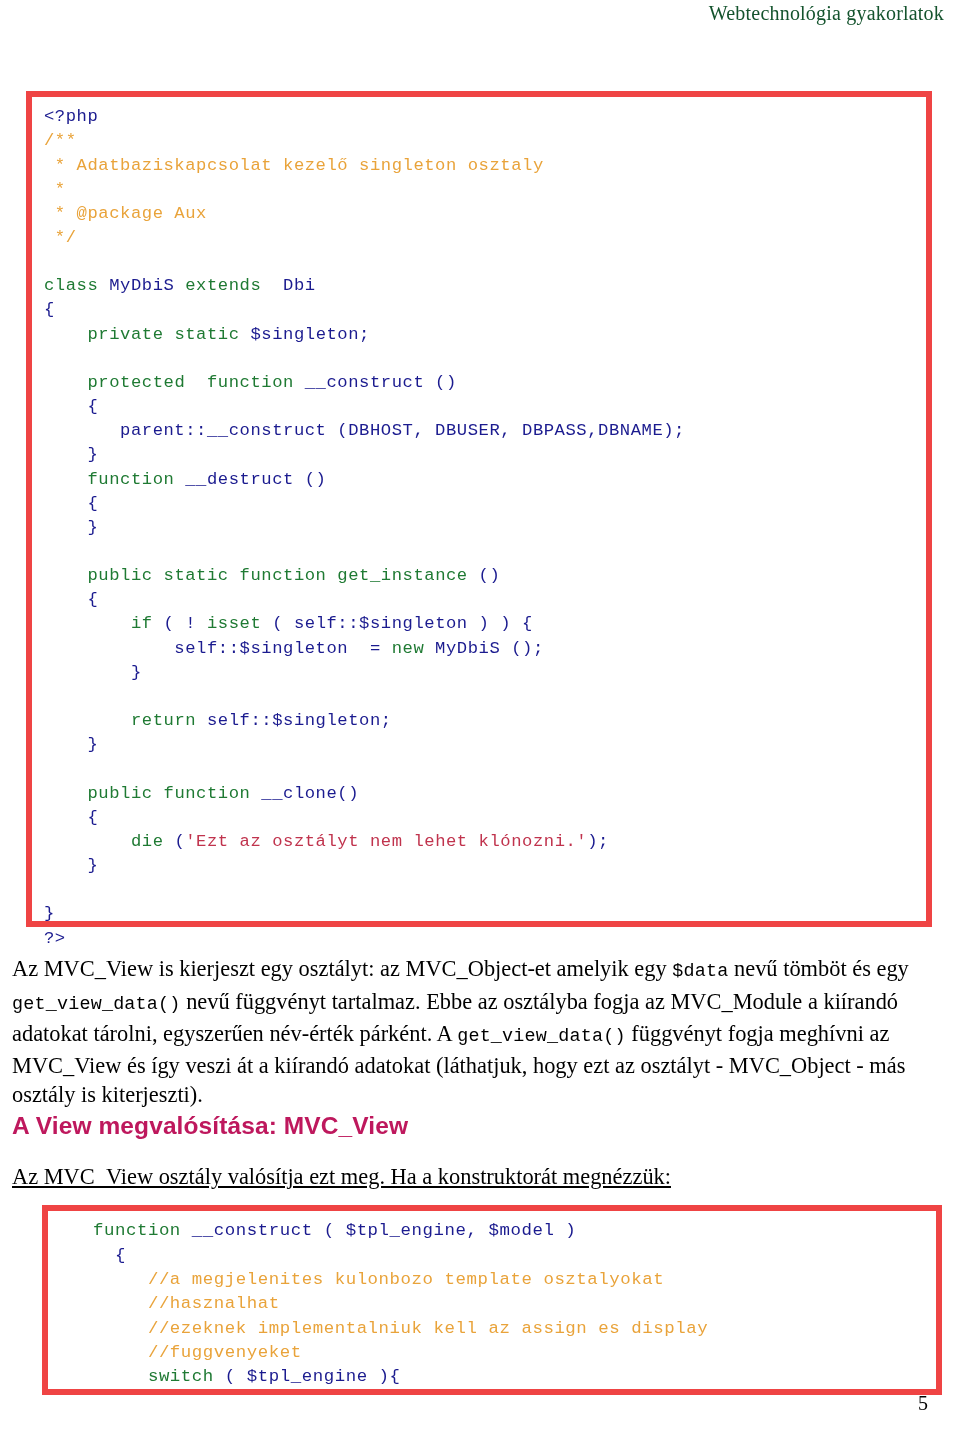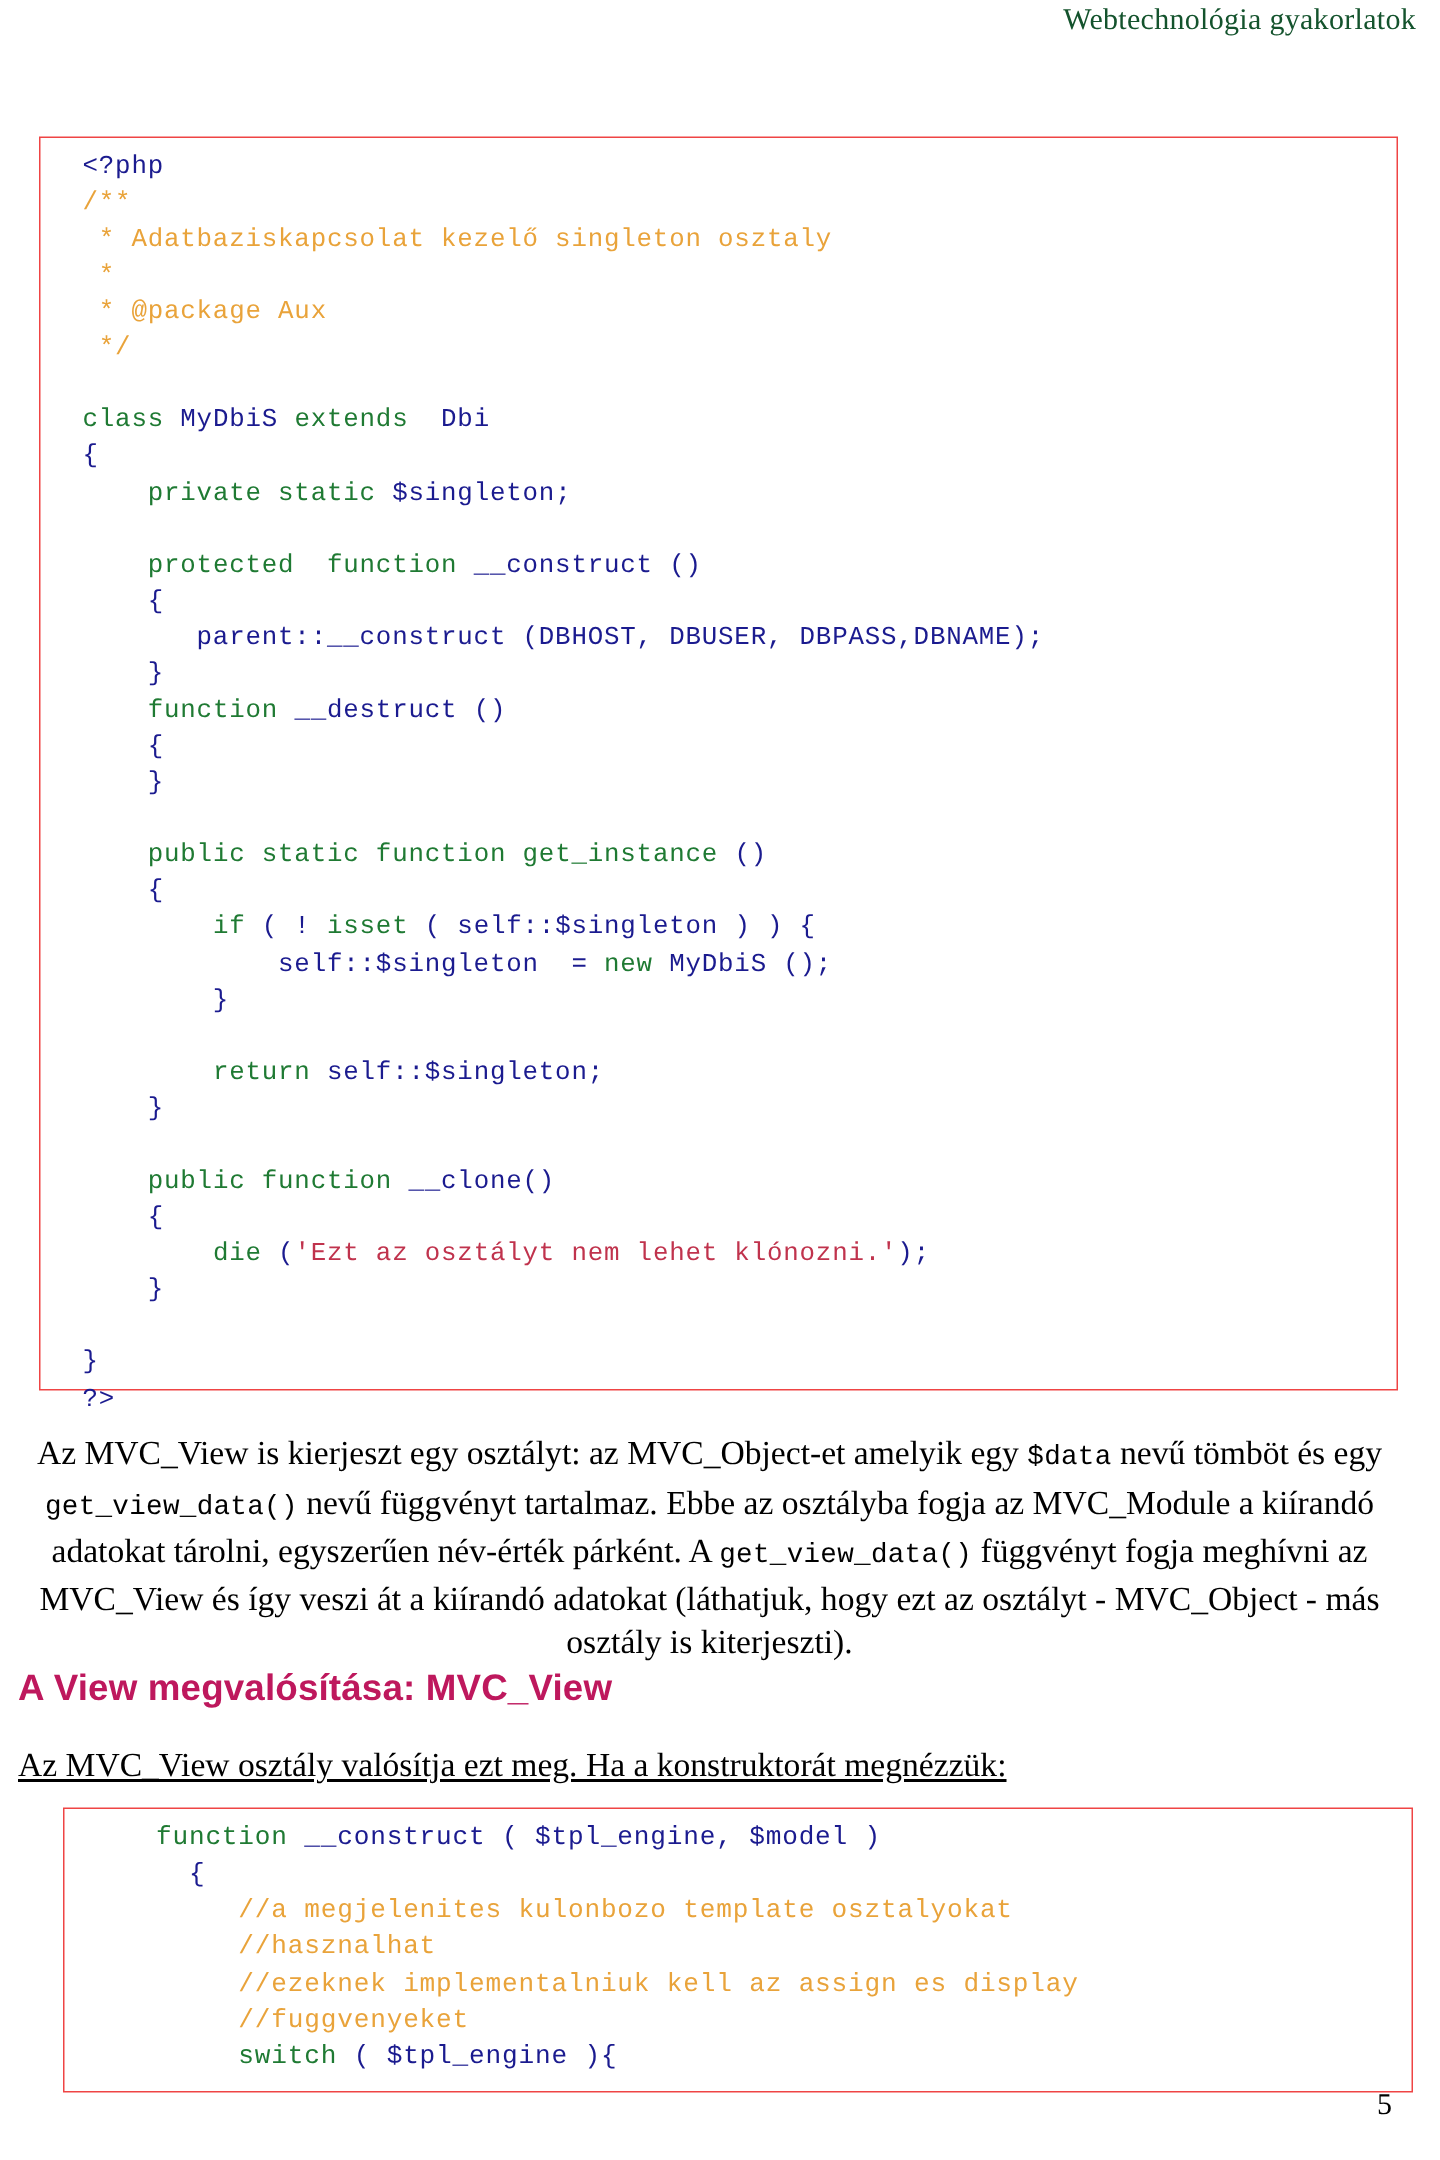--- a/index.html
+++ b/index.html
@@ -34,29 +34,29 @@
     left: 0;
     width: 960px;
     height: 1px;
     background: #ffffff;
   }
 
   
   .code-block {
     position: absolute;
     box-sizing: border-box;
-    border: 1px solid #ef4444;
+    border: 6px solid #ef4444;
     background: #ffffff;
     font-family: "Liberation Mono", "DejaVu Sans Mono", monospace;
     font-size: 17.2px;
     line-height: 24.15px;
     white-space: pre;
     letter-spacing: 0.55px;
     color: #1b1b8f;
-    padding: 8px 10px 10px 28px;
+    padding: 8px 10px 10px 12px;
   }
   #code-block-1 {
     left: 26px;
     top: 74px;
     width: 906px;
     height: 836px;
   }
   #code-block-2 {
     left: 42px;
     top: 1188px;
@@ -77,21 +77,21 @@
   .body-para {
     position: absolute;
     left: 12px;
     width: 922px;
     font-family: "Liberation Serif", "DejaVu Serif", serif;
     font-size: 22.4px;
     line-height: 29.2px;
     color: #000000;
     text-align: left;
   }
-  #para-1 { top: 932px; text-align: center; }
+  #para-1 { top: 932px; }
   #para-2 { top: 1140px; text-decoration: underline; }
 
   .inline-code {
     font-family: "Liberation Mono", "DejaVu Sans Mono", monospace;
     font-size: 18.4px;
     letter-spacing: 0.2px;
   }
 
   .section-heading {
     position: absolute;

